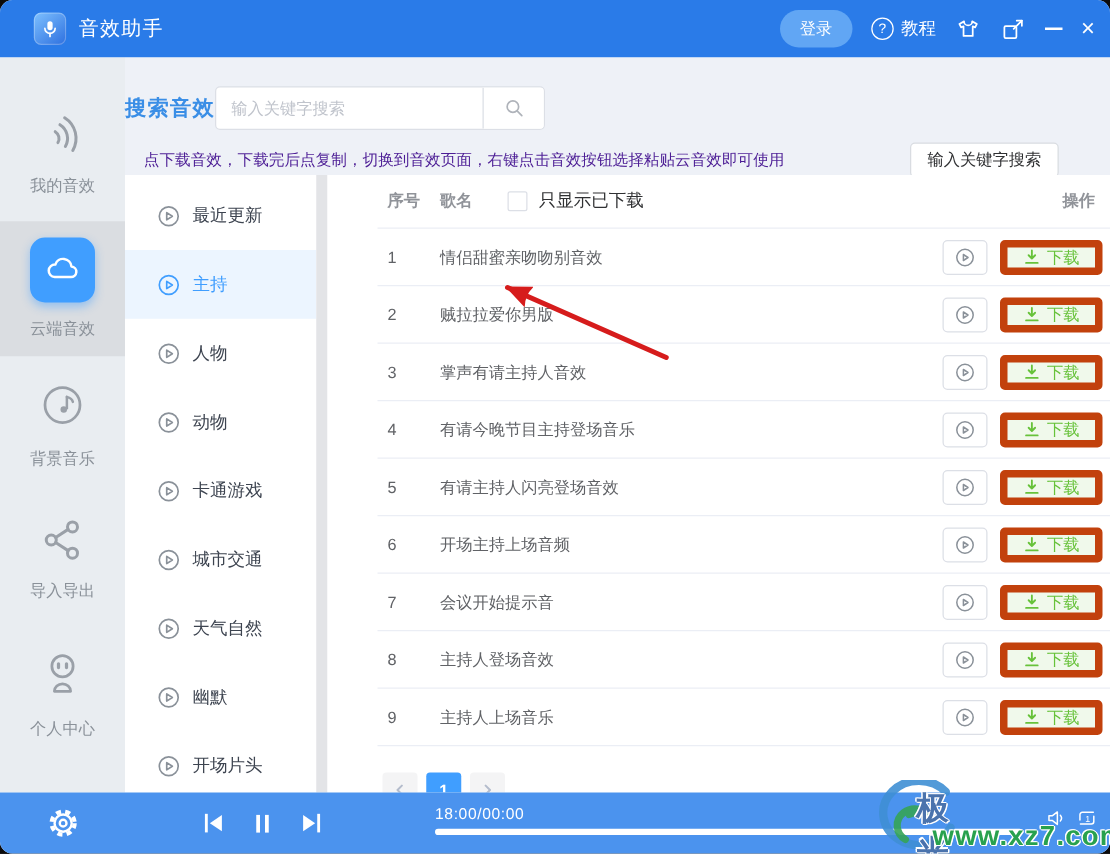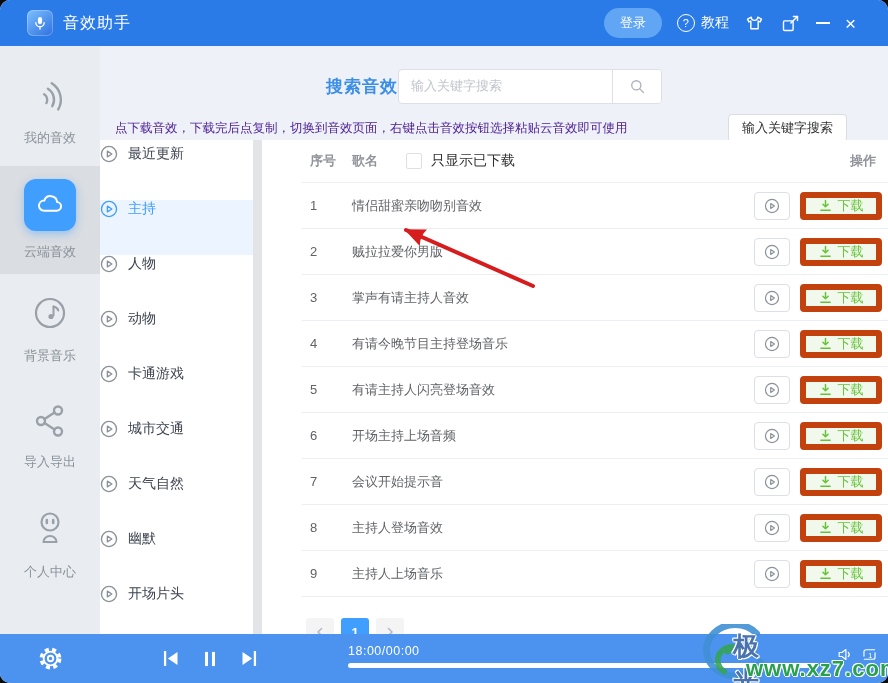--- a/index.html
+++ b/index.html
@@ -8,62 +8,62 @@
     -webkit-font-smoothing:antialiased;}
   svg{display:block;}
 
   
   .titlebar{position:absolute;left:0;top:0;right:0;height:46px;background:#2a7be8;
     display:flex;align-items:center;}
   .tb-left{display:flex;align-items:center;gap:10px;padding-left:27px;}
   .app-icon{width:26px;height:26px;border-radius:6px;background:linear-gradient(140deg,#7ec1ff,#2d6fdf);
     display:flex;align-items:center;justify-content:center;box-shadow:inset 0 0 0 1px rgba(255,255,255,.25);}
   .app-title{color:#fff;font-size:16px;letter-spacing:1px;}
-  .tb-right{margin-left:auto;display:flex;align-items:center;gap:15px;padding-right:32px;}
+  .tb-right{margin-left:auto;display:flex;align-items:center;gap:15px;padding-right:12px;}
   .login-btn{background:#61a6f4;color:#fff;font-size:13px;border:none;border-radius:15px;
     padding:6px 16px;cursor:pointer;}
   .help-group{display:flex;align-items:center;gap:6px;color:#fff;font-size:14px;cursor:pointer;}
   .q-circle{width:16px;height:16px;border:1.3px solid #fff;border-radius:50%;font-size:11px;
     display:flex;align-items:center;justify-content:center;}
   .tb-icon{color:#fff;cursor:pointer;display:flex;align-items:center;}
   .min-line{width:14px;height:2px;background:#fff;}
   .close-x{color:#fff;font-size:19px;line-height:1;cursor:pointer;}
 
   
   .sidebar{position:absolute;left:0;top:46px;width:100px;bottom:49px;background:#e9edf1;
-    display:flex;flex-direction:column;padding-top:12px;box-sizing:border-box;}
+    display:flex;flex-direction:column;padding-top:23px;box-sizing:border-box;}
   .side-item{height:108px;display:flex;flex-direction:column;align-items:center;justify-content:center;
     gap:12px;color:#8a9199;cursor:pointer;}
   .side-item .s-label{font-size:13px;}
   .side-item.active{background:#dadde1;}
   .cloud-badge{width:52px;height:52px;border-radius:12px;background:#409eff;display:flex;
     align-items:center;justify-content:center;box-shadow:0 3px 8px rgba(64,158,255,.45);}
   .gray-ic{color:#9aa0a8;}
 
   
   .main-header{position:absolute;left:100px;top:46px;right:0;height:94px;background:#eef1f7;
     box-sizing:border-box;}
-  .search-row{height:52px;display:flex;align-items:center;justify-content:center;padding-top:14px;font-family:Liberation Serif, serif;}
+  .search-row{height:52px;display:flex;align-items:center;justify-content:flex-start;padding-top:14px;}
   .search-title{color:#3a8ee6;font-size:17px;font-weight:bold;letter-spacing:1px;}
   .search-box{display:flex;width:262px;height:33px;background:#fff;border:1px solid #dcdfe6;
     border-radius:4px;overflow:hidden;}
   .search-input{flex:1;border:none;outline:none;padding:0 12px;font-size:13px;color:#000000;
     font-family:inherit;background:transparent;}
   .search-input::placeholder{color:#c0c4cc;}
   .search-btn{width:49px;border:none;border-left:1px solid #dcdfe6;background:#fff;cursor:pointer;
     display:flex;align-items:center;justify-content:center;color:#afb3ba;}
   .info-row{display:flex;align-items:center;padding:0 41px 0 15px;margin-top:2px;}
   .info-text{color:#4c1d95;font-size:12.5px;}
   .contact-btn{margin-left:auto;background:#fff;border:1px solid #d9dce1;border-radius:4px;
     height:28px;padding:0 13px;font-size:13px;color:#303133;cursor:pointer;font-family:inherit;}
 
   
   .categories{position:absolute;left:100px;top:140px;width:153px;bottom:49px;background:#fff;
     overflow:hidden;padding-top:5px;box-sizing:border-box;}
-  .cat-item{height:55px;display:flex;gap:10px;cursor:pointer;
+  .cat-item{height:55px;display:flex;align-items:center;gap:10px;padding-left:26px;cursor:pointer;
     color:#8a9199;}
   .cat-item .c-label{font-size:14px;color:#3d4450;}
   .cat-item.active{background:#ecf5ff;color:#409eff;}
   .cat-item.active .c-label{color:#409eff;}
   .scroll-strip{position:absolute;left:253px;top:140px;width:9px;bottom:49px;background:#e3e4e7;}
 
   
   .table-area{position:absolute;left:262px;top:140px;right:0;bottom:49px;background:#fff;overflow:hidden;padding-left:40px;}
   .t-header{height:42px;display:flex;align-items:center;border-bottom:1px solid #ebeef5;
     font-size:13px;color:#909399;font-weight:bold;}

